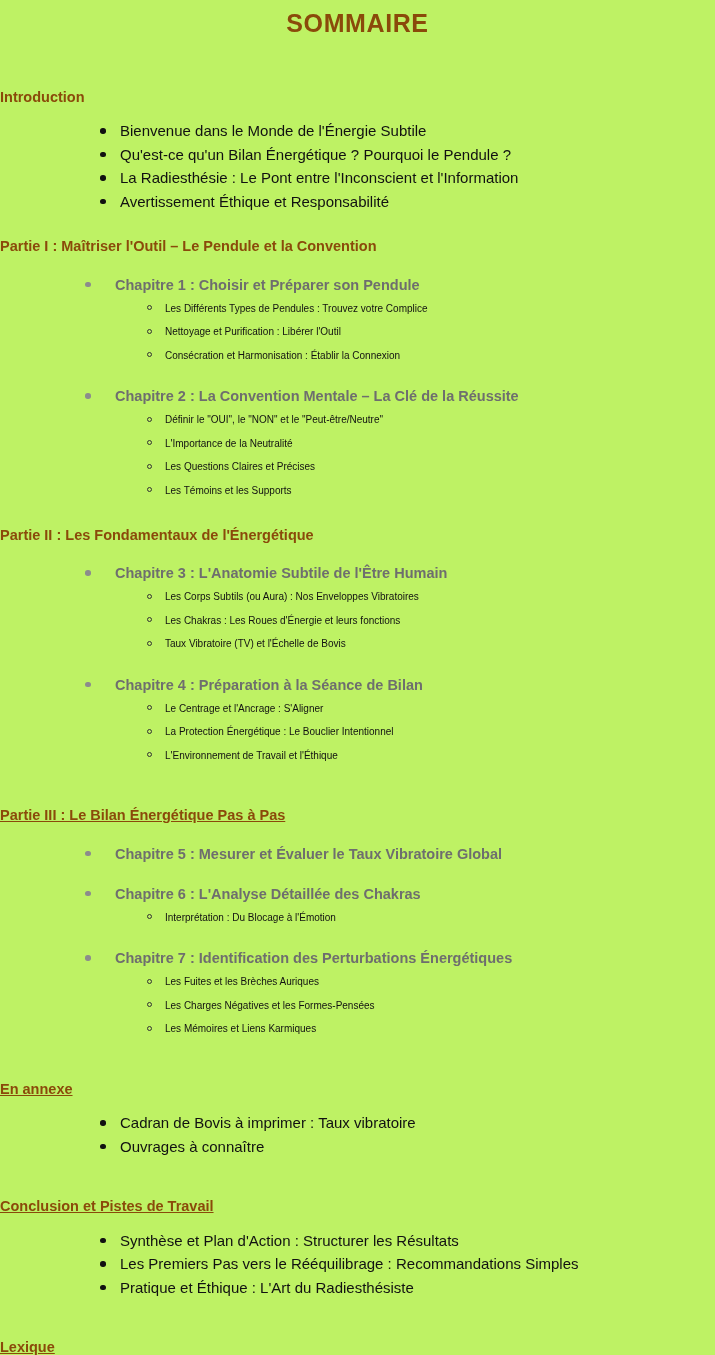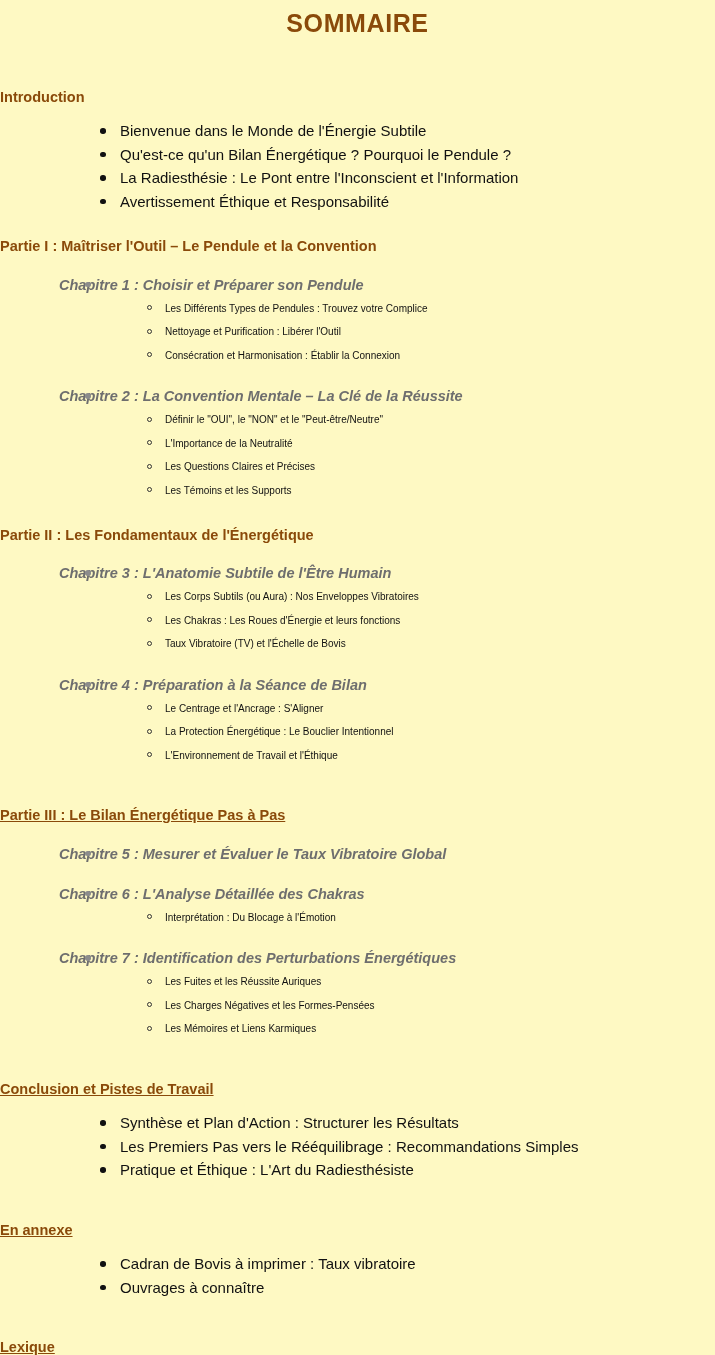--- a/index.html
+++ b/index.html
@@ -15,21 +15,21 @@
     color: #1a1a1a;
     overflow: hidden;
     position: relative;
   }
 
   .page {
     width: 715px;
     height: 1355px;
     box-sizing: border-box;
     padding: 0;
-    background: #fef9c3;
+    background: #bef264;
   }
 
   
   .doc-title {
     text-align: center;
     font-size: 25px;
     font-weight: bold;
     color: #8a4a0a;
     letter-spacing: 0.6px;
     margin: 0;
@@ -80,26 +80,25 @@
 
   
   .chapter-group {
     margin-top: 18px;
   }
   .chapter-group:first-child {
     margin-top: 14px;
   }
   .chapter-title {
     position: relative;
-    padding-left: 59px;
+    padding-left: 115px;
     font-size: 14.5px;
     font-weight: bold;
     color: #6e6e6e;
     line-height: 22px;
-    font-style: italic;
   }
   .chapter-title > .bullet {
     position: absolute;
     left: 85px;
     top: 8px;
     width: 5.5px;
     height: 5.5px;
     border-radius: 50%;
     background: #8c8c8c;
   }
@@ -278,32 +277,46 @@
     </div>
 
     <div class="chapter-group">
       <div class="chapter-title">
         <span class="bullet"></span>
         <span>Chapitre 7 : Identification des Perturbations Énergétiques</span>
       </div>
       <ul class="lvl2">
         <li>
           <span class="bullet"></span>
-          <span>Les Fuites et les Réussite Auriques</span>
+          <span>Les Fuites et les Brèches Auriques</span>
         </li>
         <li>
           <span class="bullet"></span>
           <span>Les Charges Négatives et les Formes-Pensées</span>
         </li>
         <li>
           <span class="bullet"></span>
           <span>Les Mémoires et Liens Karmiques</span>
         </li>
       </ul>
     </div>
+  </div>
+
+  <div>
+    <div class="section-heading sec-gap-tight">En annexe</div>
+    <ul class="lvl1">
+      <li>
+        <span class="bullet"></span>
+        <span>Cadran de Bovis à imprimer : Taux vibratoire</span>
+      </li>
+      <li>
+        <span class="bullet"></span>
+        <span>Ouvrages à connaître</span>
+      </li>
+    </ul>
   </div>
 
   <div>
     <div class="section-heading sec-gap-tight">Conclusion et Pistes de Travail</div>
     <ul class="lvl1">
       <li>
         <span class="bullet"></span>
         <span>Synthèse et Plan d'Action : Structurer les Résultats</span>
       </li>
       <li>
@@ -311,30 +324,16 @@
         <span>Les Premiers Pas vers le Rééquilibrage : Recommandations Simples</span>
       </li>
       <li>
         <span class="bullet"></span>
         <span>Pratique et Éthique : L'Art du Radiesthésiste</span>
       </li>
     </ul>
   </div>
 
   <div>
-    <div class="section-heading sec-gap-tight">En annexe</div>
-    <ul class="lvl1">
-      <li>
-        <span class="bullet"></span>
-        <span>Cadran de Bovis à imprimer : Taux vibratoire</span>
-      </li>
-      <li>
-        <span class="bullet"></span>
-        <span>Ouvrages à connaître</span>
-      </li>
-    </ul>
-  </div>
-
-  <div>
     <div class="section-heading sec-gap-tight">Lexique</div>
   </div>
 
 </div>
 
 </body></html>

